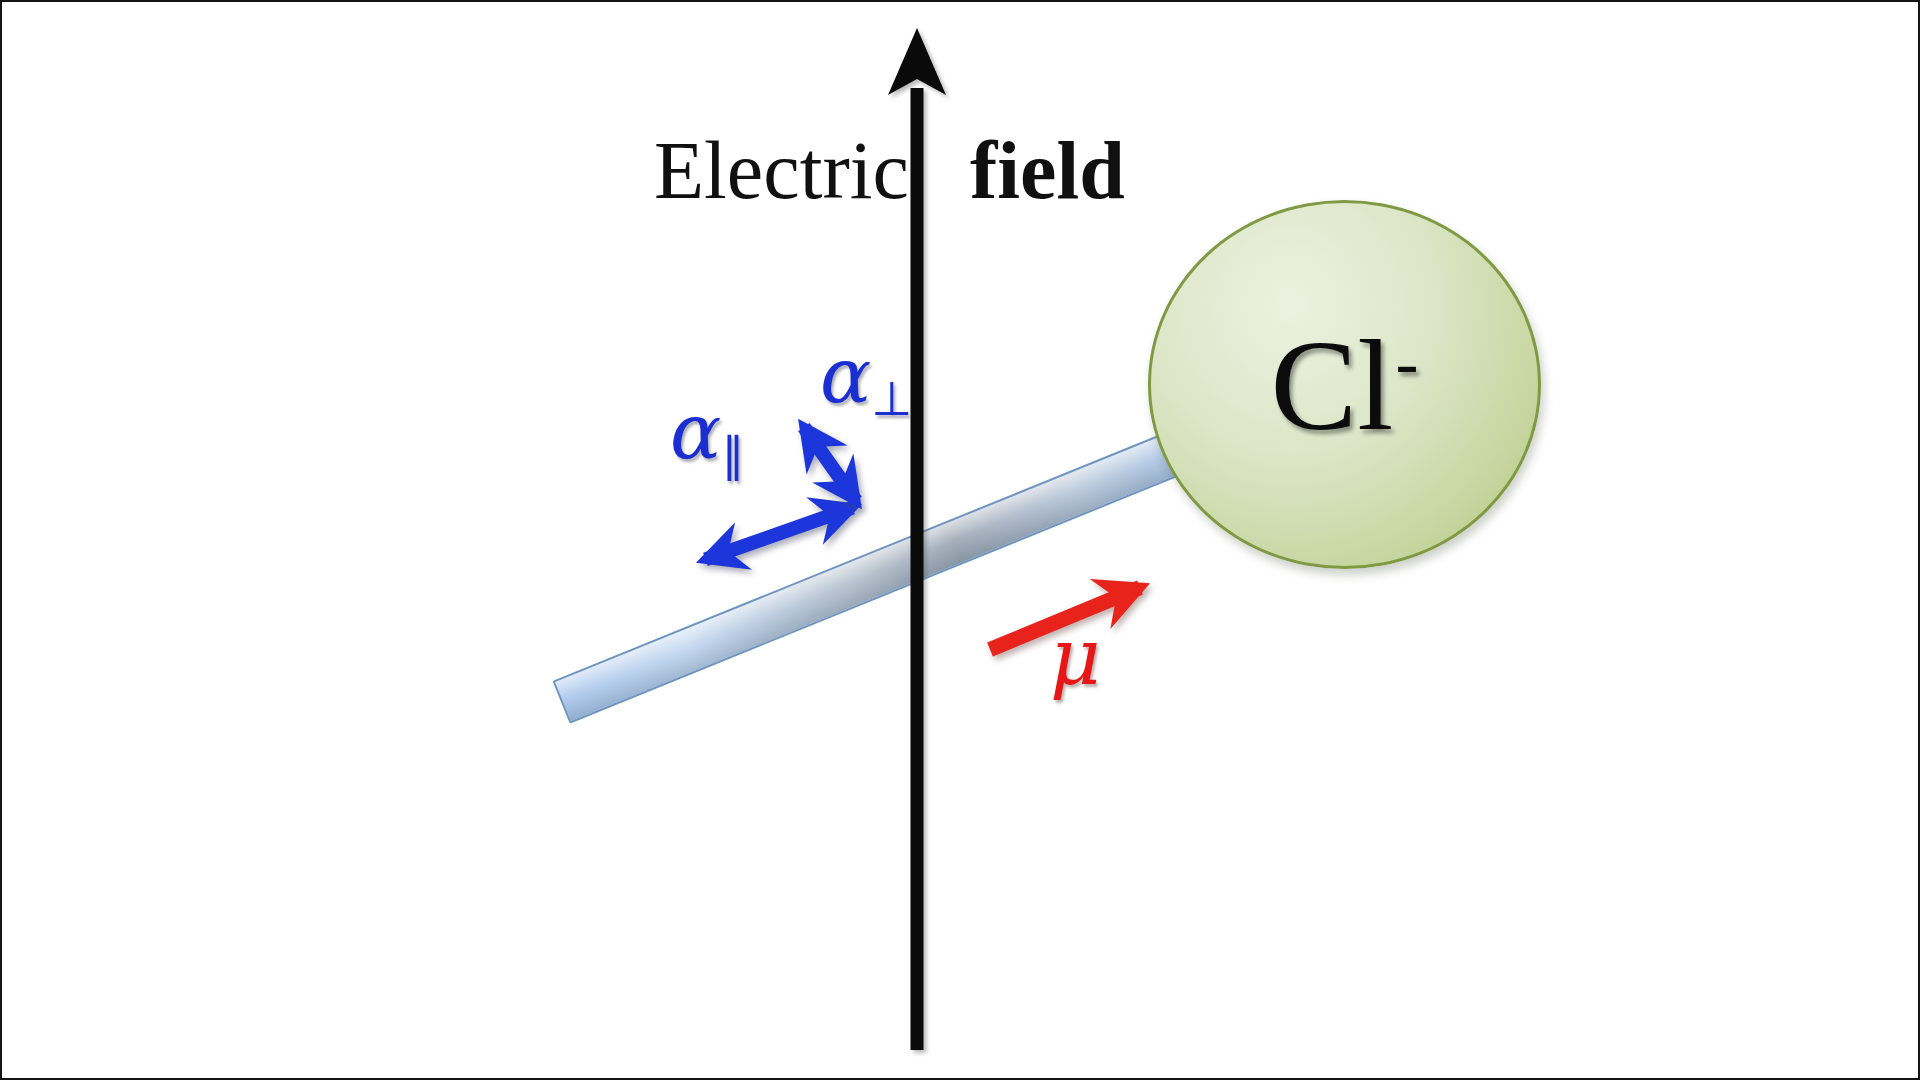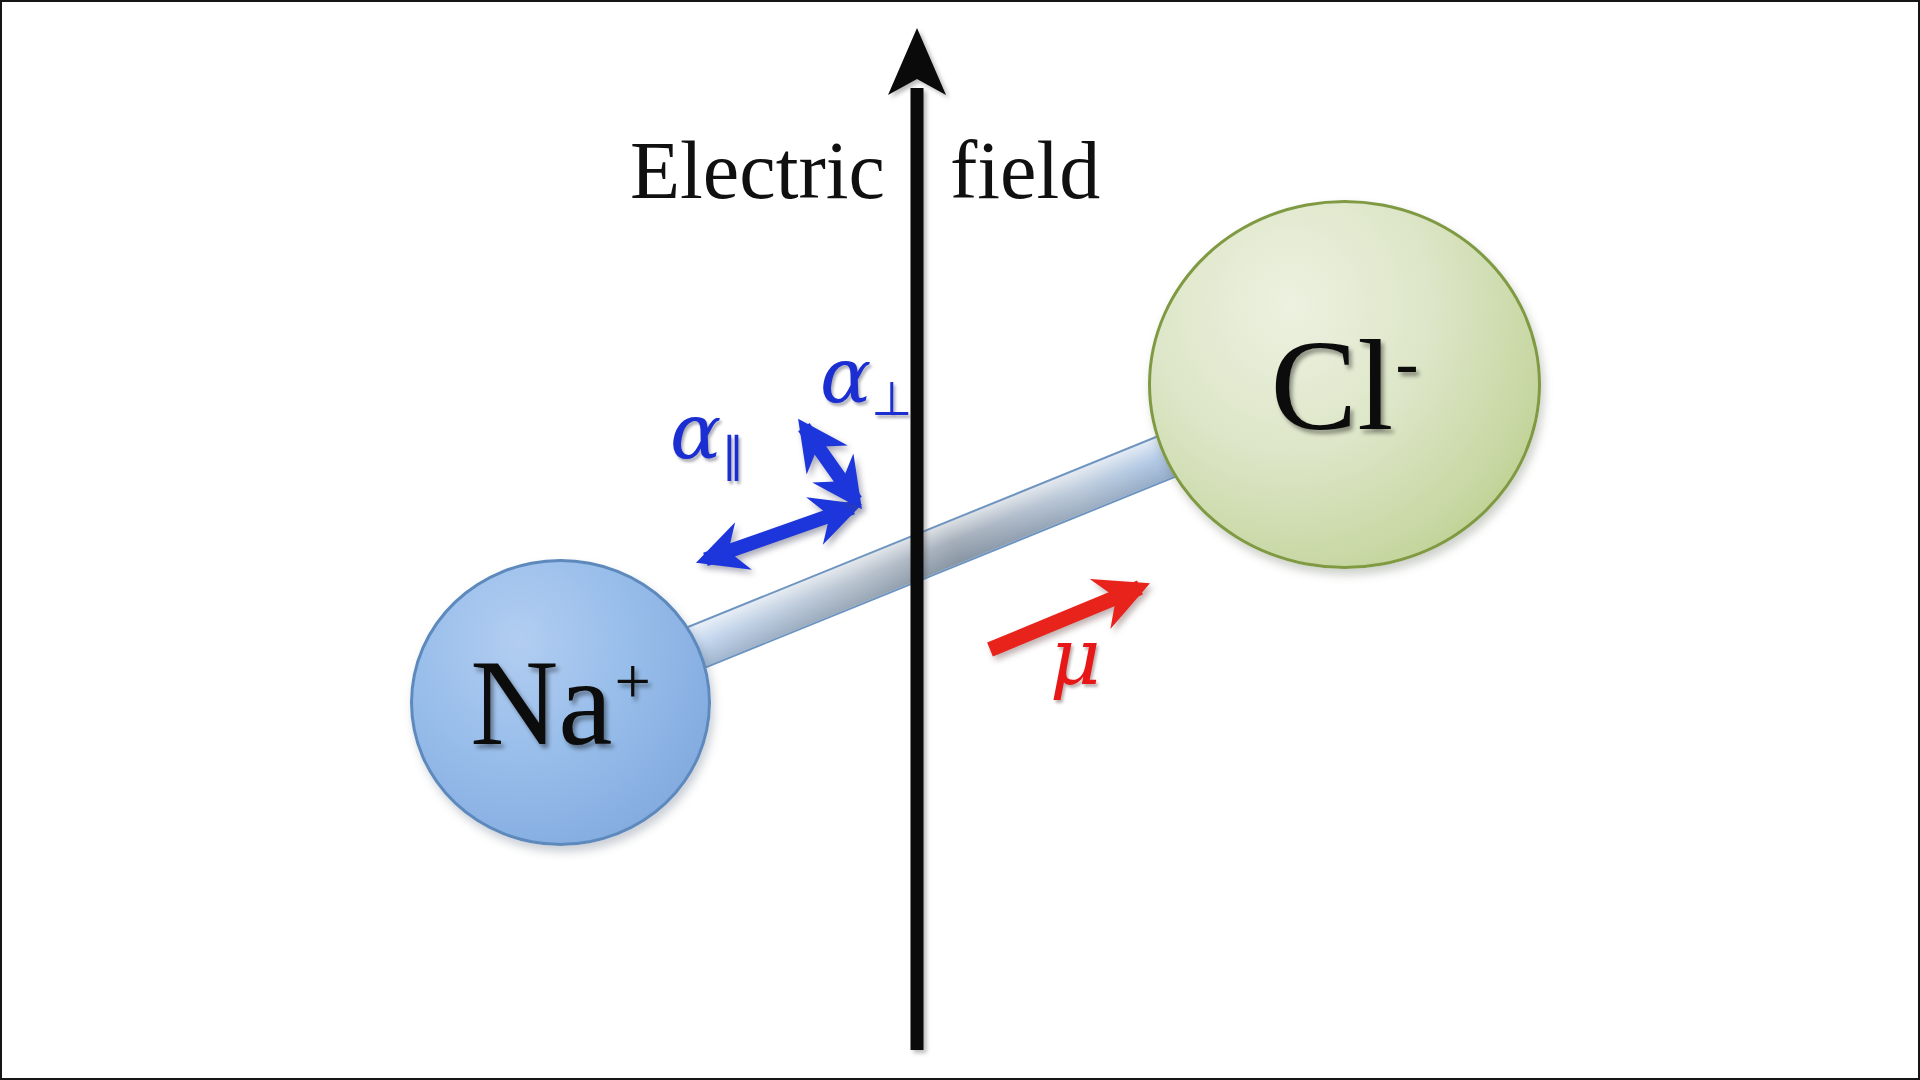--- a/index.html
+++ b/index.html
@@ -66,22 +66,22 @@
   
   .field-text {
     position: absolute;
     top: 128px;
     font-size: 82px;
     color: #101010;
     line-height: 1;
     z-index: 4;
     white-space: nowrap;
   }
-  #electric-label { left: 628px; }
-  #field-label { left: 948px; }
+  #electric-label { left: 652px; }
+  #field-label { left: 968px; font-weight: bold; }
 
   
   .sym-label {
     position: absolute;
     font-style: italic;
     line-height: 1;
     z-index: 5;
     white-space: nowrap;
     font-family: "DejaVu Serif", "DejaVu Sans", serif;
   }
@@ -114,23 +114,20 @@
   .sh-blue { filter: drop-shadow(3px 4px 3px rgba(70,70,100,0.45)); }
   .sh-red  { filter: drop-shadow(3px 4px 3px rgba(100,60,60,0.40)); }
 </style>
 </head>
 <body>
 
 <div id="stage">
 
   <div id="bond"></div>
 
-  <div class="atom" id="na-atom">
-    <div class="atom-label" id="na-label"><span>Na</span><span class="charge-sup">+</span></div>
-  </div>
 
   <div class="atom" id="cl-atom">
     <div class="atom-label" id="cl-label"><span>Cl</span><span class="charge-sup">-</span></div>
   </div>
 
   <svg id="arrows" viewBox="0 0 1920 1080" xmlns="http://www.w3.org/2000/svg">
     <defs>
       <marker id="mb" viewBox="0 0 10 10" refX="8" refY="5" markerWidth="3.6" markerHeight="3.6" orient="auto-start-reverse" markerUnits="strokeWidth">
         <path d="M 0 0 L 10 5 L 0 10 L 3.2 5 Z"></path>
       </marker>

